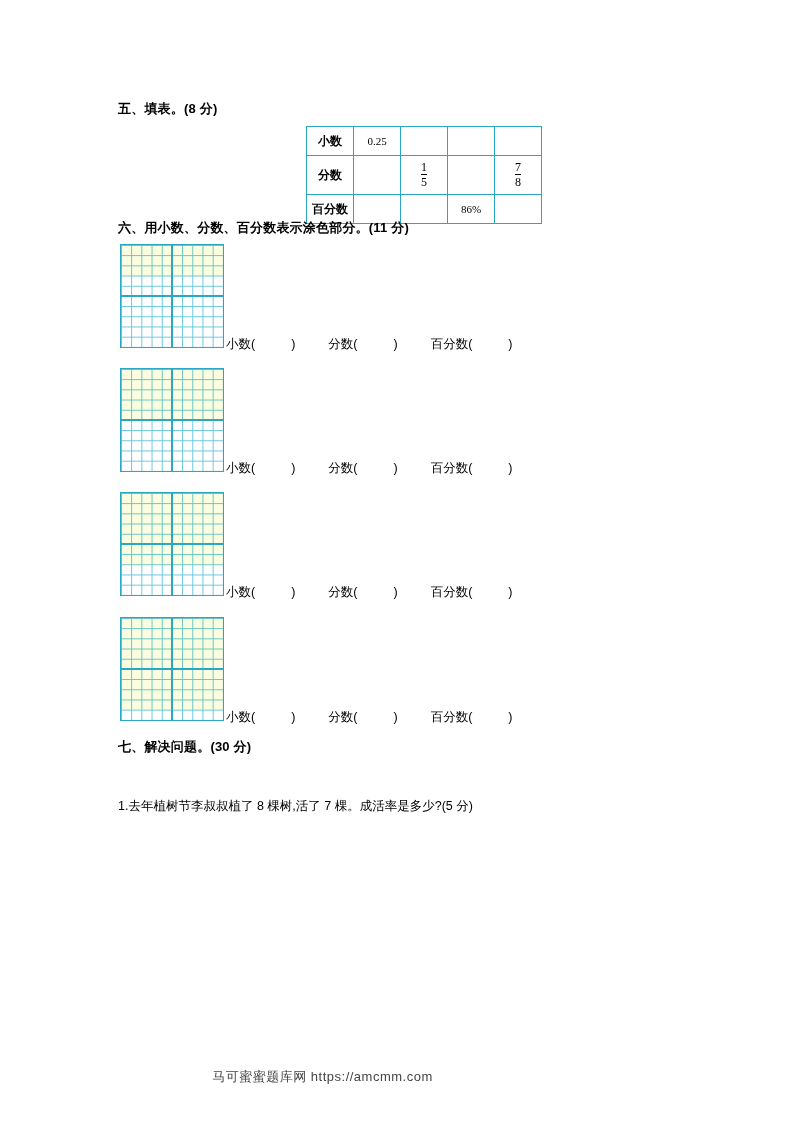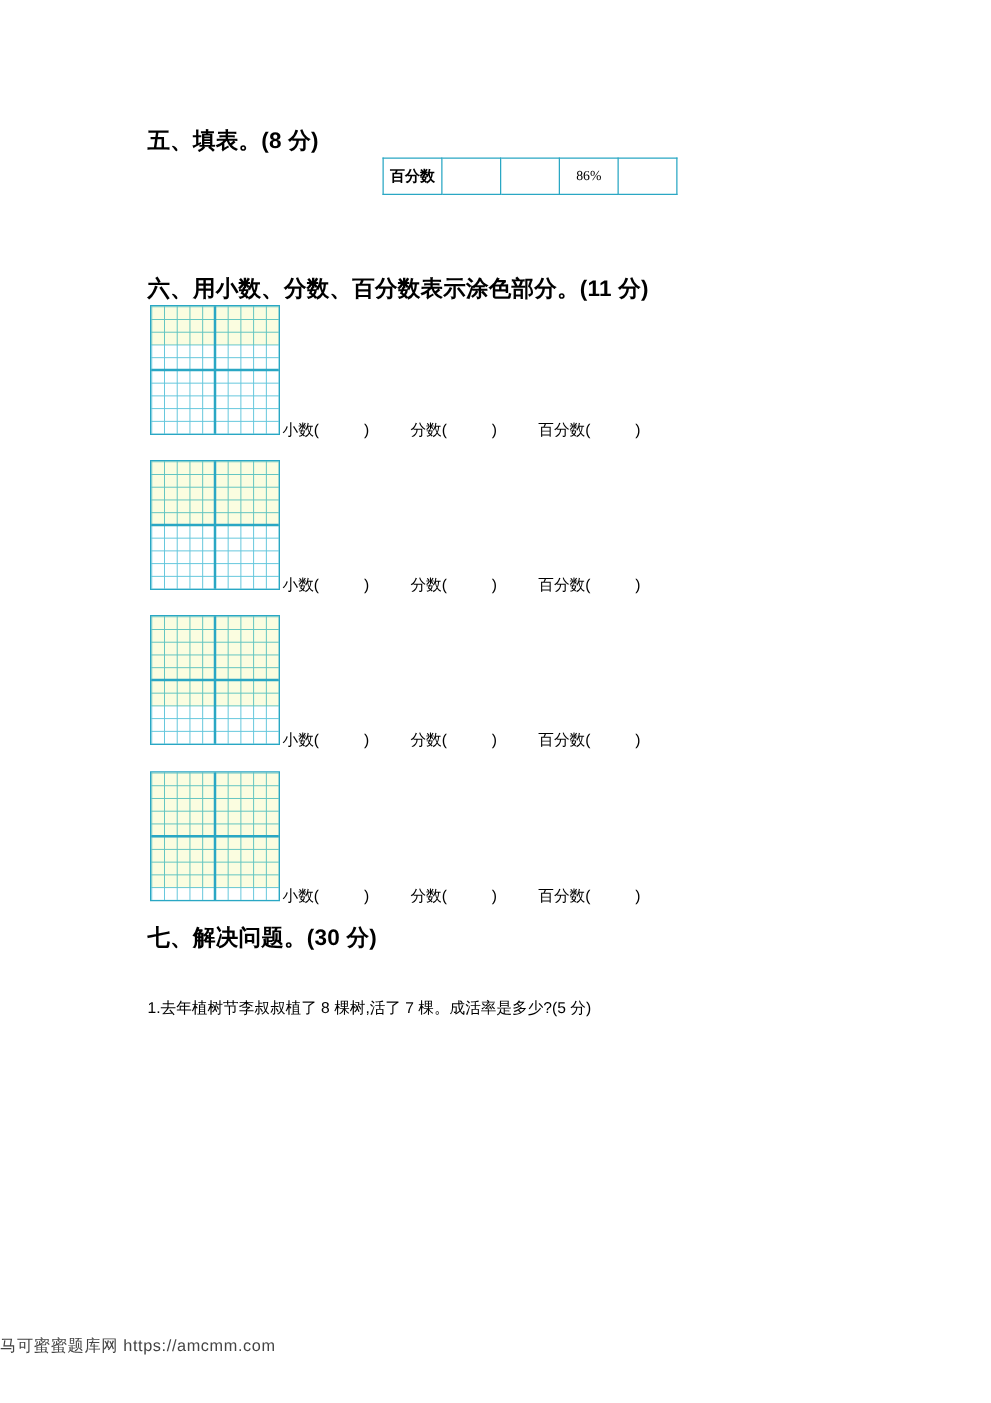--- a/index.html
+++ b/index.html
@@ -19,21 +19,21 @@
     position: absolute;
     left: 0; top: 0;
     width: 793px;
     height: 1122px;
   }
 
   
   .section-title {
     position: absolute;
     font-family: "Liberation Sans", sans-serif;
-    font-size: 18px;
+    font-size: 13px;
     font-weight: bold;
     letter-spacing: 0.2px;
     white-space: nowrap;
   }
   .q-text {
     position: absolute;
     font-family: "Liberation Sans", sans-serif;
     font-size: 12.5px;
     white-space: nowrap;
   }
@@ -108,36 +108,60 @@
     white-space: nowrap;
   }
   .answer-line .gap { display: inline-block; width: 36px; }
 
   
   .footer {
     position: absolute;
     left: 0;
     top: 1068px;
     width: 645px;
-    text-align: left;
+    text-align: center;
     font-family: "Liberation Sans", sans-serif;
     font-size: 13px;
     color: #444444;
     letter-spacing: 0.5px;
   }
 </style>
 </head>
 <body>
 
 <div class="page">
 
   <div class="section-title" style="left:118px; top:100px;">五、填表。(8 分)</div>
 
   <table class="tbl">
     <tbody>
+        <tr>
+      <td class="label">小数</td>
+      <td class="cell">0.25</td>
+      <td class="cell"></td>
+      <td class="cell"></td>
+      <td class="cell"></td>
+    </tr>
+    <tr>
+      <td class="label">分数</td>
+      <td class="cell" style="height:38px;"></td>
+      <td class="cell" style="height:38px;">
+        <span class="frac">
+          <span class="num">1</span>
+          <span class="den">5</span>
+        </span>
+      </td>
+      <td class="cell" style="height:38px;"></td>
+      <td class="cell" style="height:38px;">
+        <span class="frac">
+          <span class="num">7</span>
+          <span class="den">8</span>
+        </span>
+      </td>
+    </tr>
     <tr>
       <td class="label">百分数</td>
       <td class="cell"></td>
       <td class="cell"></td>
       <td class="cell pct">86%</td>
       <td class="cell"></td>
     </tr>
   </tbody>
     </table>
 

